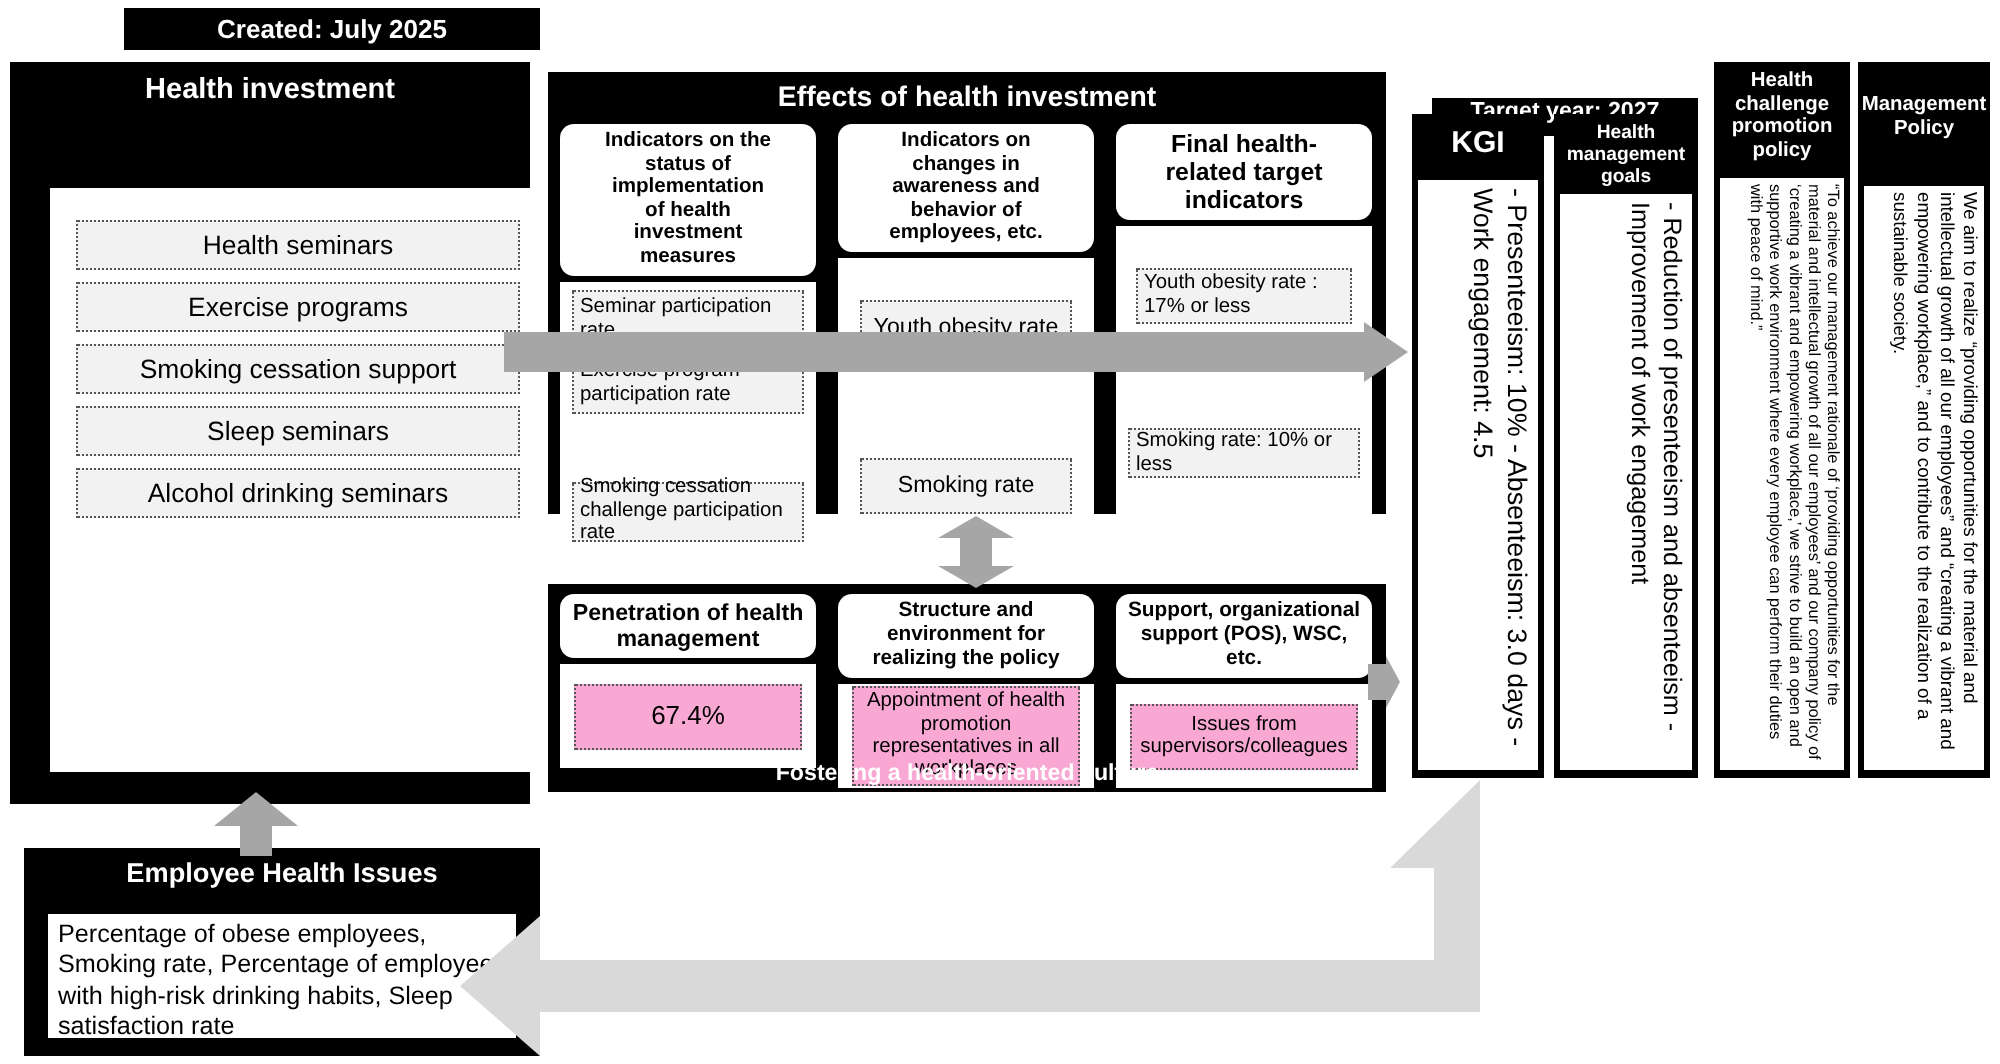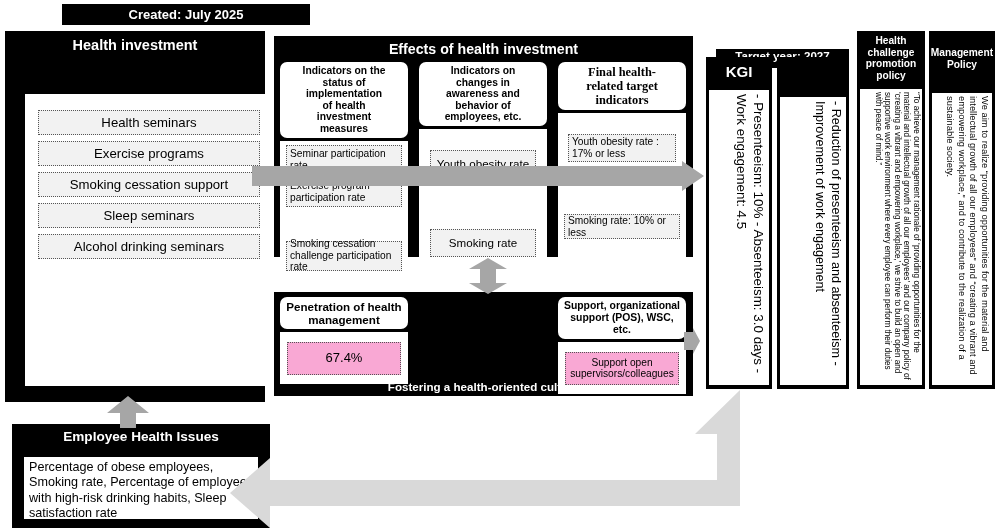--- a/index.html
+++ b/index.html
@@ -8,21 +8,21 @@
     background: #ffffff;
     font-family: "Liberation Sans", sans-serif;
     overflow: hidden;
   }
   #root { position: relative; width: 1000px; height: 532px; }
 
   .blk { position: absolute; background: #000000; color: #ffffff; }
 
   
   #created-banner {
-    left: 62px; top: 4px; width: 248px; height: 21px;
+    left: 62px; top: 4px; width: 208px; height: 21px;
     display: flex; align-items: center; justify-content: center;
     font-size: 13px; font-weight: bold;
   }
 
   
   #health-investment-panel { left: 5px; top: 31px; width: 260px; height: 371px; }
   #health-investment-title {
     position: absolute; left: 0; top: 6px; width: 100%;
     font-size: 14.5px; font-weight: bold; text-align: center; color: #fff;
   }
@@ -65,21 +65,21 @@
   #eff-col-1 { left: 145px; }
   #eff-col-2 { left: 284px; }
   .eff-head {
     background: #ffffff; color: #000;
     border-radius: 7px;
     font-size: 10.3px; line-height: 11.6px; font-weight: bold;
     text-align: center; padding: 3px 20px;
     min-height: 38px;
     display: flex; align-items: center; justify-content: center;
   }
-  .eff-head.big { font-size: 12.4px; line-height: 14px; font-family: Liberation Serif, serif; }
+  .eff-head.big { font-size: 12.4px; line-height: 14px; }
   .eff-body {
     margin-top: 3px; background: #ffffff;
     height: 148px; position: relative;
   }
   .dbox {
     position: absolute;
     background: #f2f2f2; border: 1px dotted #555;
     display: flex; align-items: center; justify-content: center;
     text-align: left; color: #000;
     font-size: 10.2px; line-height: 11.6px;
@@ -228,41 +228,48 @@
     </div>
   </div>
 
   <div class="blk" id="culture-panel">
     <div class="cul-col" id="cul-col-0">
       <div class="cul-head big">Penetration of health management</div>
       <div class="cul-body">
         <div class="cul-inner pct">67.4%</div>
       </div>
     </div>
+    <div class="cul-col" id="cul-col-1">
+      <div class="cul-head">Structure and environment for realizing the policy</div>
+      <div class="cul-body">
+        <div class="cul-inner">Appointment of health promotion representatives in all workplaces</div>
+      </div>
+    </div>
     <div class="cul-col" id="cul-col-2">
       <div class="cul-head">Support, organizational support (POS), WSC, etc.</div>
       <div class="cul-body">
-        <div class="cul-inner">Support open supervisors/colleagues</div>
+        <div class="cul-inner">Issues from supervisors/colleagues</div>
       </div>
     </div>
     <div id="culture-footer">Fostering a health-oriented culture</div>
   </div>
 
   <div class="blk" id="target-year-banner">
     <span>Target year: 2027</span>
   </div>
 
   <div class="vcol" id="kgi-col">
     <div class="vhead" id="kgi-head">KGI</div>
     <div class="vbody" id="kgi-body">- Presenteeism: 10%
 - Absenteeism: 3.0 days
 - Work engagement: 4.5</div>
   </div>
 
   <div class="vcol" id="goals-col">
+    <div class="vhead" id="goals-head">Health management goals</div>
     <div class="vbody" id="goals-body">- Reduction of presenteeism and absenteeism
 - Improvement of work engagement</div>
   </div>
 
   <div class="vcol" id="promo-col">
     <div class="vhead" id="promo-head">Health challenge promotion policy</div>
     <div class="vbody" id="promo-body">“To achieve our management rationale of ‘providing opportunities for the material and intellectual growth of all our employees’ and our company policy of ‘creating a vibrant and empowering workplace,’ we strive to build an open and supportive work environment where every employee can perform their duties with peace of mind.”</div>
   </div>
 
   <div class="vcol" id="mgmt-col">

